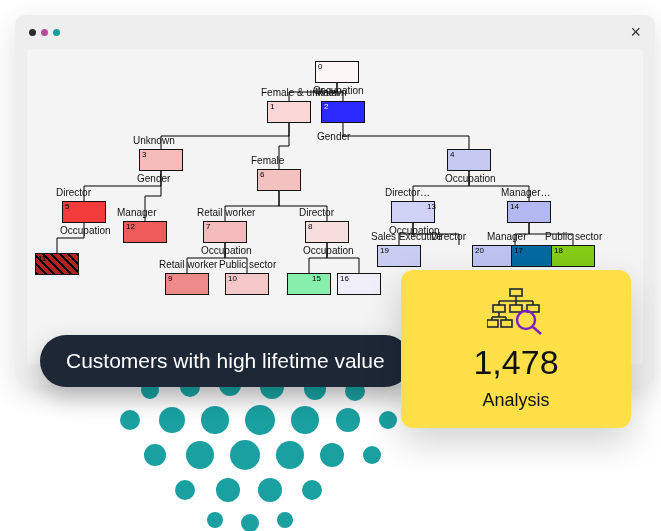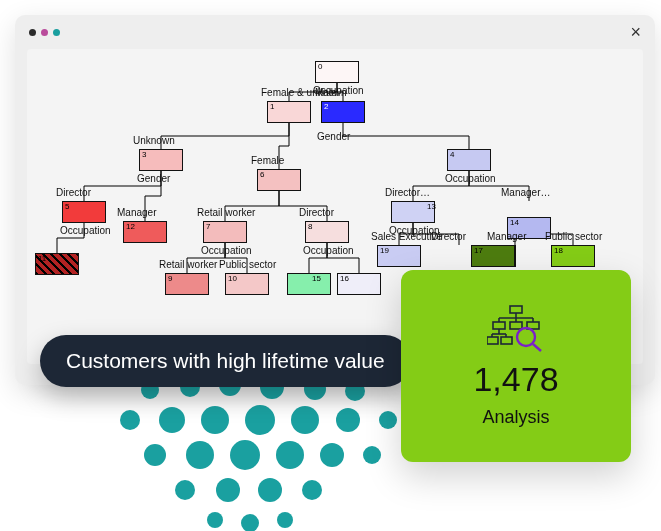--- a/index.html
+++ b/index.html
@@ -71,22 +71,22 @@
     border-radius: 40px;
     box-shadow: 0 10px 24px rgba(0,0,0,0.25);
     z-index: 5;
   }
   
   .card {
     position: absolute;
     right: 30px;
     top: 270px;
     width: 230px;
-    height: 192px;
-    background: #84cc16;
+    height: 158px;
+    background: #fde047;
     border-radius: 12px;
     box-shadow: 0 14px 36px rgba(0,0,0,0.18);
     display: flex;
     flex-direction: column;
     align-items: center;
     justify-content: center;
     gap: 8px;
     z-index: 6;
   }
   .card .icon-wrap { width:58px; height:48px; }
@@ -198,34 +198,34 @@
       <div class="lbl" style="left: 90px; top: 158px;">Manager</div>
       <div class="node" style="left: 176px; top: 172px; background: rgb(243, 188, 188);"><span class="num">7</span></div>
       <div class="lbl" style="left: 174px; top: 196px;">Occupation</div>
       <div class="lbl" style="left: 170px; top: 158px;">Retail worker</div>
       <div class="node" style="left: 278px; top: 172px; background: rgb(246, 222, 222);"><span class="num">8</span></div>
       <div class="lbl" style="left: 276px; top: 196px;">Occupation</div>
       <div class="lbl" style="left: 272px; top: 158px;">Director</div>
       <div class="node" style="left: 364px; top: 152px; background: rgb(207, 210, 244); padding-left: 35px;"><span class="num">13</span></div>
       <div class="lbl" style="left: 362px; top: 176px;">Occupation</div>
       <div class="lbl" style="left: 358px; top: 138px;">Director…</div>
-      <div class="node" style="left: 480px; top: 168px; background: rgb(180, 184, 240);"><span class="num">14</span></div>
+      <div class="node" style="left: 480px; top: 152px; background: rgb(180, 184, 240);"><span class="num">14</span></div>
       <div class="lbl" style="left: 474px; top: 138px;">Manager…</div>
       <div class="node" style="left: 8px; top: 204px; background: repeating-linear-gradient(45deg, rgb(0, 0, 0) 0px, rgb(0, 0, 0) 2px, rgb(178, 34, 34) 2px, rgb(178, 34, 34) 6px) rgb(178, 34, 34);"><span class="num">11</span></div>
       <div class="node" style="left: 138px; top: 224px; background: rgb(237, 138, 138);"><span class="num">9</span></div>
       <div class="lbl" style="left: 132px; top: 210px;">Retail worker</div>
       <div class="node" style="left: 198px; top: 224px; background: rgb(244, 200, 200);"><span class="num">10</span></div>
       <div class="lbl" style="left: 192px; top: 210px;">Public sector</div>
       <div class="node" style="left: 260px; top: 224px; background: #86efac; padding-left: 24px;"><span class="num">15</span></div>
       <div class="node" style="left: 310px; top: 224px; background: rgb(239, 238, 249);"><span class="num">16</span></div>
       <div class="node" style="left: 350px; top: 196px; background: rgb(201, 204, 243);"><span class="num">19</span></div>
       <div class="lbl" style="left: 344px; top: 182px;">Sales Executive</div>
       <div class="node" style="left: 410px; top: 196px; background: rgb(191, 195, 241); margin-left: 35px;"><span class="num">20</span></div>
       <div class="lbl" style="left: 404px; top: 182px;">Director</div>
-      <div class="node" style="left: 444px; top: 196px; background: #4d7c0f;"><span class="num">17</span></div>
+      <div class="node" style="left: 484px; top: 196px; background: #0369a1;"><span class="num">17</span></div>
       <div class="lbl" style="left: 460px; top: 182px;">Manager</div>
       <div class="node" style="left: 524px; top: 196px; background: #84cc16;"><span class="num">18</span></div>
       <div class="lbl" style="left: 518px; top: 182px;">Public sector</div>
     </div>
 </div>
 
 <div class="pill">Customers with high lifetime value</div>
 
 <svg class="pattern" viewBox="0 0 360 160">
   <g fill="#1aa0a0">

